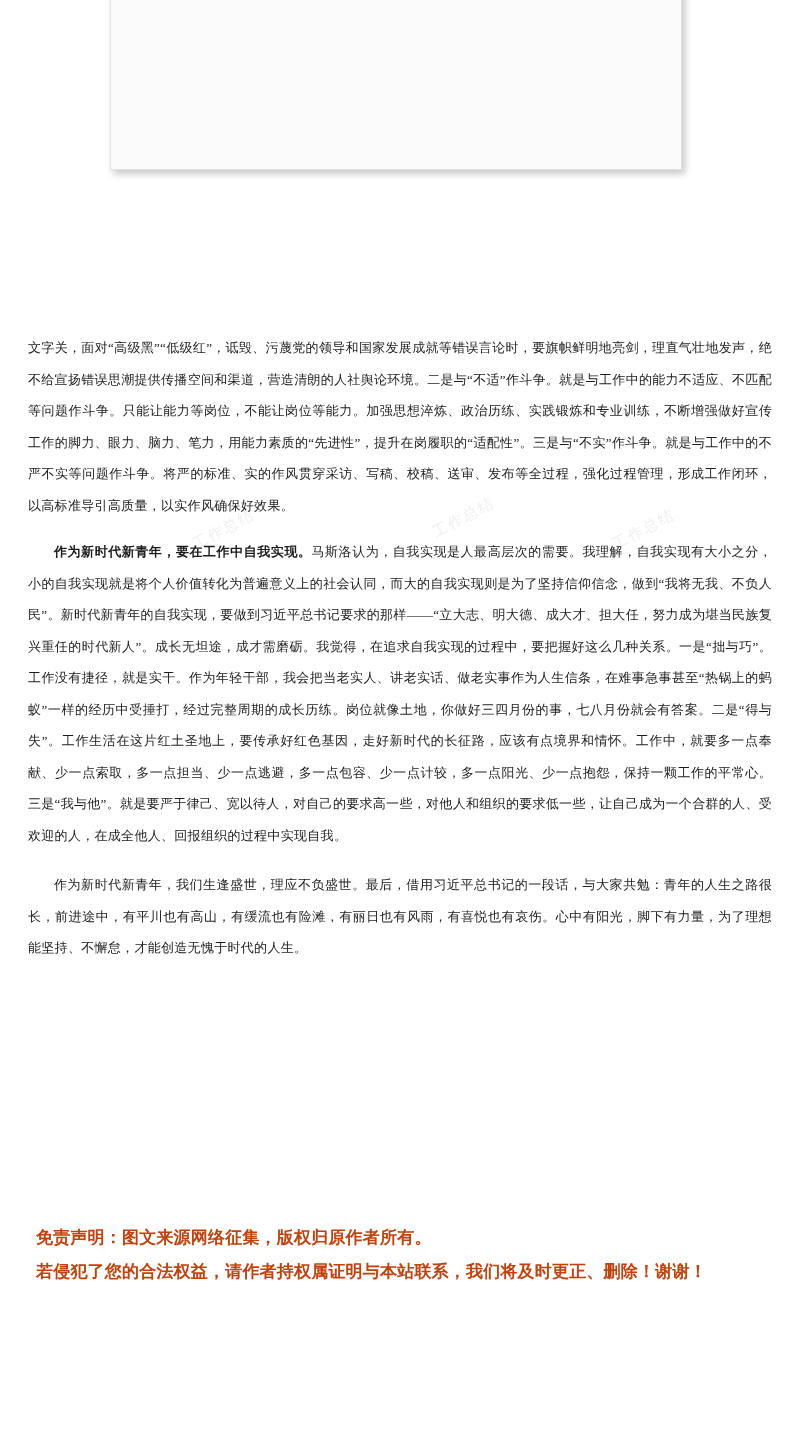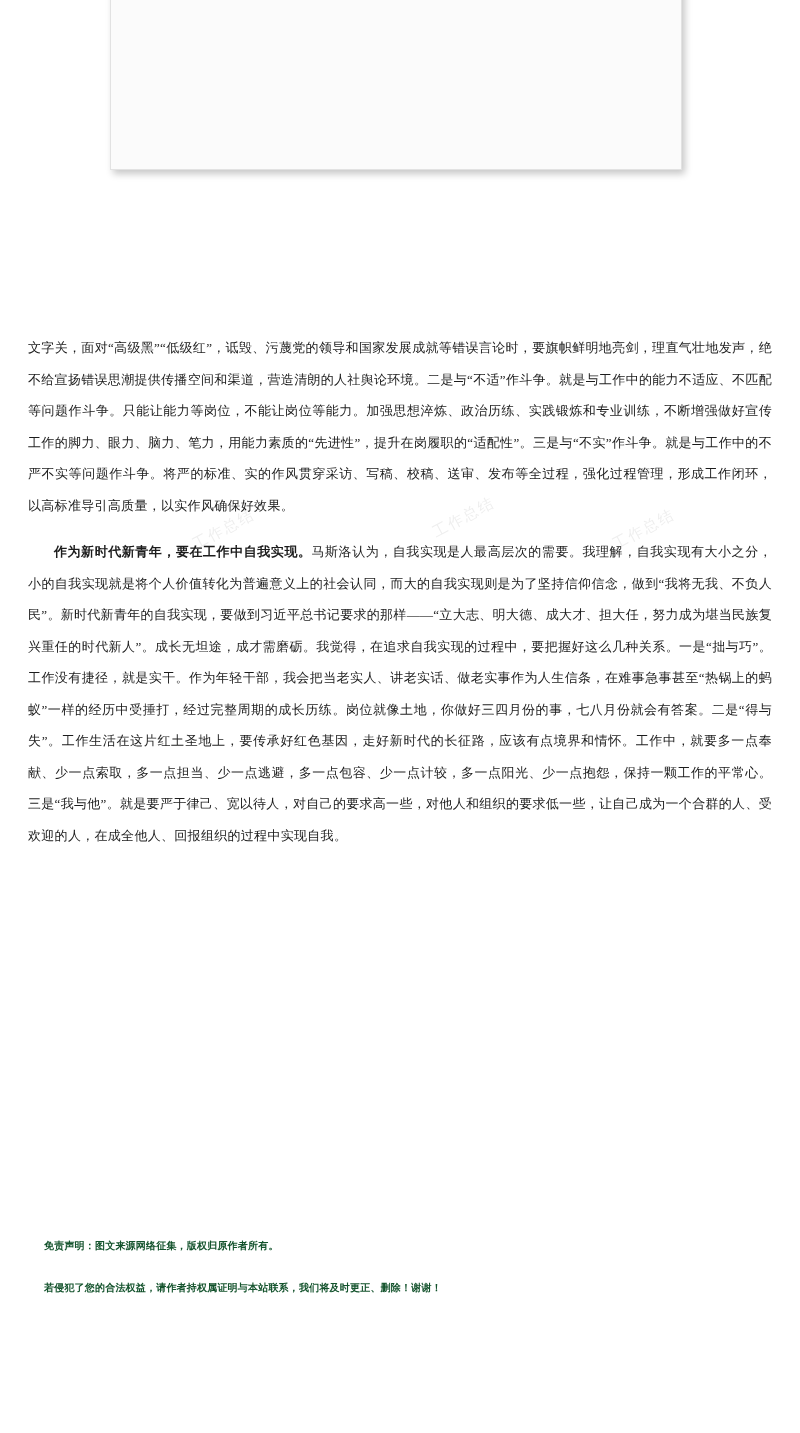--- a/index.html
+++ b/index.html
@@ -85,25 +85,25 @@
   .wm3 { left: 610px; top: 520px; }
 
   
   .footer {
     position: absolute;
     left: 28px;
     top: 1217px;
     width: 744px;
   }
   .footer p {
-    margin: 16px;
-    font-size: 10px;
+    margin: 8px;
+    font-size: 17px;
     line-height: 26px;
     font-weight: bold;
-    color: #14532d;
+    color: #c2410c;
     letter-spacing: 0.2px;
   }
 </style>
 </head>
 <body>
 
 <div class="top-card">
   <div class="top-card-inner">
     
   </div>
@@ -113,19 +113,20 @@
   <span class="wm-text wm1">工作总结</span>
   <span class="wm-text wm2">工作总结</span>
   <span class="wm-text wm3">工作总结</span>
 </div>
 
 <div class="doc">
   <p>文字关，面对“高级黑”“低级红”，诋毁、污蔑党的领导和国家发展成就等错误言论时，要旗帜鲜明地亮剑，理直气壮地发声，绝不给宣扬错误思潮提供传播空间和渠道，营造清朗的人社舆论环境。二是与“不适”作斗争。就是与工作中的能力不适应、不匹配等问题作斗争。只能让能力等岗位，不能让岗位等能力。加强思想淬炼、政治历练、实践锻炼和专业训练，不断增强做好宣传工作的脚力、眼力、脑力、笔力，用能力素质的“先进性”，提升在岗履职的“适配性”。三是与“不实”作斗争。就是与工作中的不严不实等问题作斗争。将严的标准、实的作风贯穿采访、写稿、校稿、送审、发布等全过程，强化过程管理，形成工作闭环，以高标准导引高质量，以实作风确保好效果。</p>
   <div class="gap-sm"></div>
   <p class="indent"><span class="b">作为新时代新青年，要在工作中自我实现。</span><span>马斯洛认为，自我实现是人最高层次的需要。我理解，自我实现有大小之分，小的自我实现就是将个人价值转化为普遍意义上的社会认同，而大的自我实现则是为了坚持信仰信念，做到“我将无我、不负人民”。新时代新青年的自我实现，要做到习近平总书记要求的那样——“立大志、明大德、成大才、担大任，努力成为堪当民族复兴重任的时代新人”。成长无坦途，成才需磨砺。我觉得，在追求自我实现的过程中，要把握好这么几种关系。一是“拙与巧”。工作没有捷径，就是实干。作为年轻干部，我会把当老实人、讲老实话、做老实事作为人生信条，在难事急事甚至“热锅上的蚂蚁”一样的经历中受捶打，经过完整周期的成长历练。岗位就像土地，你做好三四月份的事，七八月份就会有答案。二是“得与失”。工作生活在这片红土圣地上，要传承好红色基因，走好新时代的长征路，应该有点境界和情怀。工作中，就要多一点奉献、少一点索取，多一点担当、少一点逃避，多一点包容、少一点计较，多一点阳光、少一点抱怨，保持一颗工作的平常心。三是“我与他”。就是要严于律己、宽以待人，对自己的要求高一些，对他人和组织的要求低一些，让自己成为一个合群的人、受欢迎的人，在成全他人、回报组织的过程中实现自我。</span></p>
   <div class="gap-md"></div>
+  <p class="indent">作为新时代新青年，我们生逢盛世，理应不负盛世。最后，借用习近平总书记的一段话，与大家共勉：青年的人生之路很长，前进途中，有平川也有高山，有缓流也有险滩，有丽日也有风雨，有喜悦也有哀伤。心中有阳光，脚下有力量，为了理想能坚持、不懈怠，才能创造无愧于时代的人生。</p>
   <div class="gap-md"></div>
 </div>
 
 <div class="footer">
   <p>免责声明：图文来源网络征集，版权归原作者所有。</p>
   <p>若侵犯了您的合法权益，请作者持权属证明与本站联系，我们将及时更正、删除！谢谢！</p>
 </div>
 
 </body></html>

